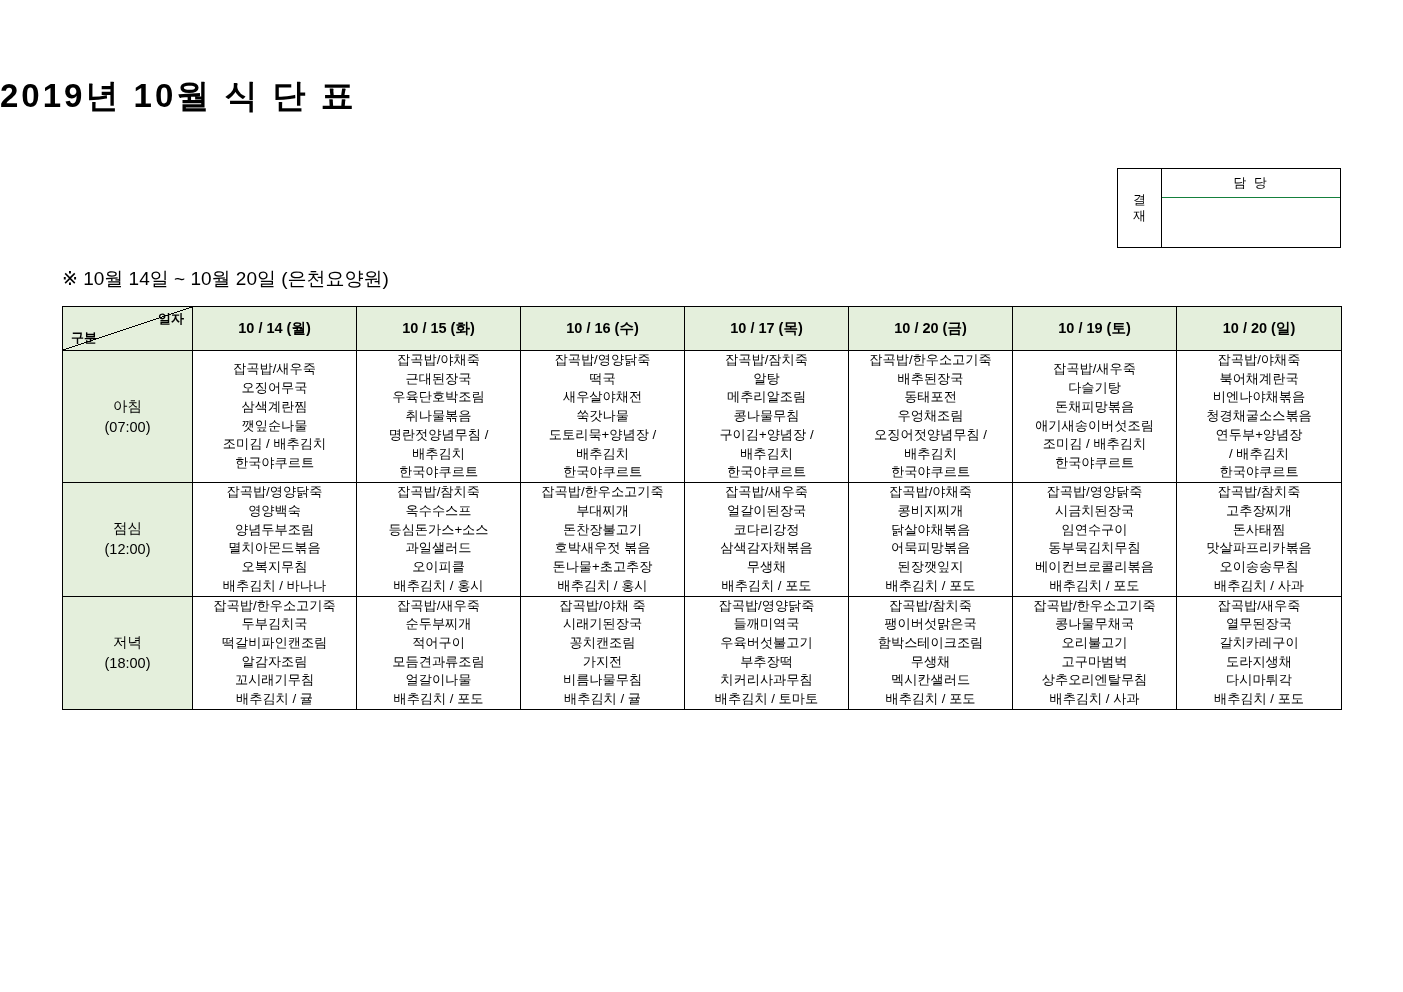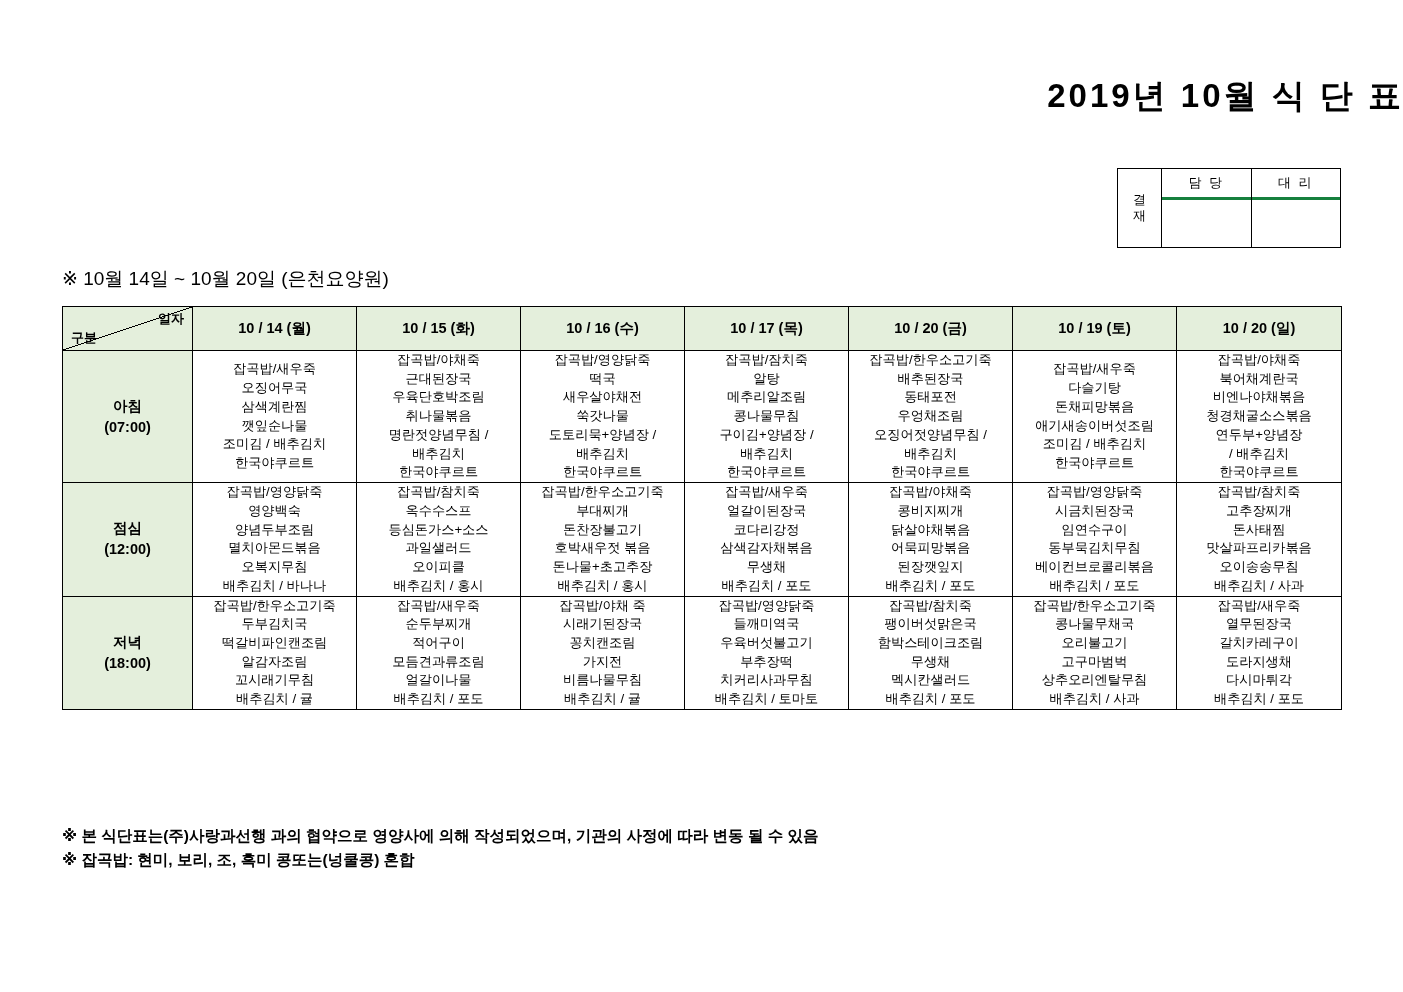--- a/index.html
+++ b/index.html
@@ -18,23 +18,23 @@
   }
   .page {
     position: relative;
     width: 1403px;
     height: 992px;
     box-sizing: border-box;
   }
   .title {
     position: absolute;
     top: 74px;
-    left: 16px;
+    left: 0;
     width: 1388px;
-    text-align: right;
+    text-align: left;
     font-size: 33px;
     font-weight: bold;
     letter-spacing: 3px;
   }
   
   .approval {
     position: absolute;
     top: 168px;
     left: 1117px;
     width: 224px;
@@ -62,21 +62,21 @@
     flex: 1;
     box-sizing: border-box;
     display: flex;
     flex-direction: column;
   }
   .approval .cell + .cell {
     border-left: 1px solid #000;
   }
   .approval .cell-head {
     height: 28px;
-    border-bottom: 3px solid #15803d;
+    border-bottom: 1px solid #15803d;
     display: flex;
     align-items: center;
     justify-content: center;
     font-size: 13px;
     letter-spacing: 2px;
   }
   .approval .cell-body {
     flex: 1;
   }
   .subtitle {
@@ -130,21 +130,21 @@
   th.dayhead {
     background: #e4efdc;
     font-size: 14.5px;
     font-weight: bold;
     height: 44px;
   }
   td.rowlabel {
     background: #e4efdc;
     text-align: center;
     font-size: 14.5px;
-    font-weight: bold;
+    font-weight: normal;
     line-height: 1.45;
   }
   td.rowlabel.snack {
     font-size: 14px;
   }
   td.cell {
     text-align: center;
     font-size: 13.2px;
     line-height: 1.42;
     padding: 5px 2px 6px;
@@ -170,24 +170,20 @@
 
 <div class="page">
 
   <div class="title">2019년 10월 식 단 표</div>
 
   <div class="approval">
     <div class="label-col">결<br>재</div>
     <div class="cells">
       <div class="cell">
         <div class="cell-head">담 당</div>
-        <div class="cell-body"></div>
-      </div>
-      <div class="cell">
-        <div class="cell-head">대 리</div>
         <div class="cell-body"></div>
       </div>
     </div>
   </div>
 
   <div class="subtitle">※ 10월 14일 ~ 10월 20일 (은천요양원)</div>
 
   <table class="menu">
     <colgroup>
       <col style="width:130px">
@@ -256,18 +252,14 @@
         <td class="cell">잡곡밥/새우죽<br>순두부찌개<br>적어구이<br>모듬견과류조림<br>얼갈이나물<br>배추김치 / 포도</td>
         <td class="cell">잡곡밥/야채 죽<br>시래기된장국<br>꽁치캔조림<br>가지전<br>비름나물무침<br>배추김치 / 귤</td>
         <td class="cell">잡곡밥/영양닭죽<br>들깨미역국<br>우육버섯불고기<br>부추장떡<br>치커리사과무침<br>배추김치 / 토마토</td>
         <td class="cell">잡곡밥/참치죽<br>팽이버섯맑은국<br>함박스테이크조림<br>무생채<br>멕시칸샐러드<br>배추김치 / 포도</td>
         <td class="cell">잡곡밥/한우소고기죽<br>콩나물무채국<br>오리불고기<br>고구마범벅<br>상추오리엔탈무침<br>배추김치 / 사과</td>
         <td class="cell">잡곡밥/새우죽<br>열무된장국<br>갈치카레구이<br>도라지생채<br>다시마튀각<br>배추김치 / 포도</td>
       </tr>
     </tbody>
   </table>
 
-  <div class="notes">
-    <div>※  본  식단표는(주)사랑과선행  과의  협약으로  영양사에  의해  작성되었으며,  기관의  사정에  따라  변동  될  수  있음</div>
-    <div>※  잡곡밥: 현미,  보리,  조,  흑미  콩또는(넝쿨콩)  혼합</div>
-  </div>
 
 </div>
 
 </body></html>

